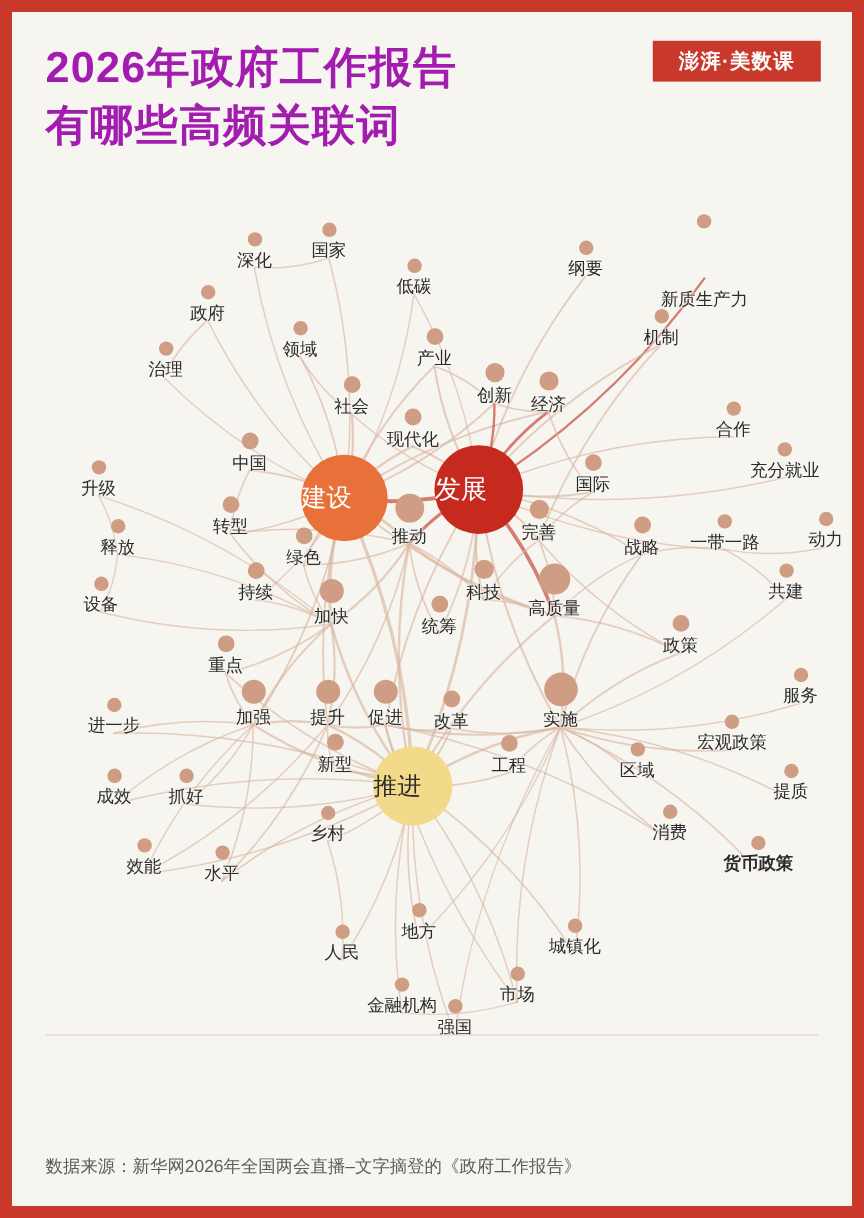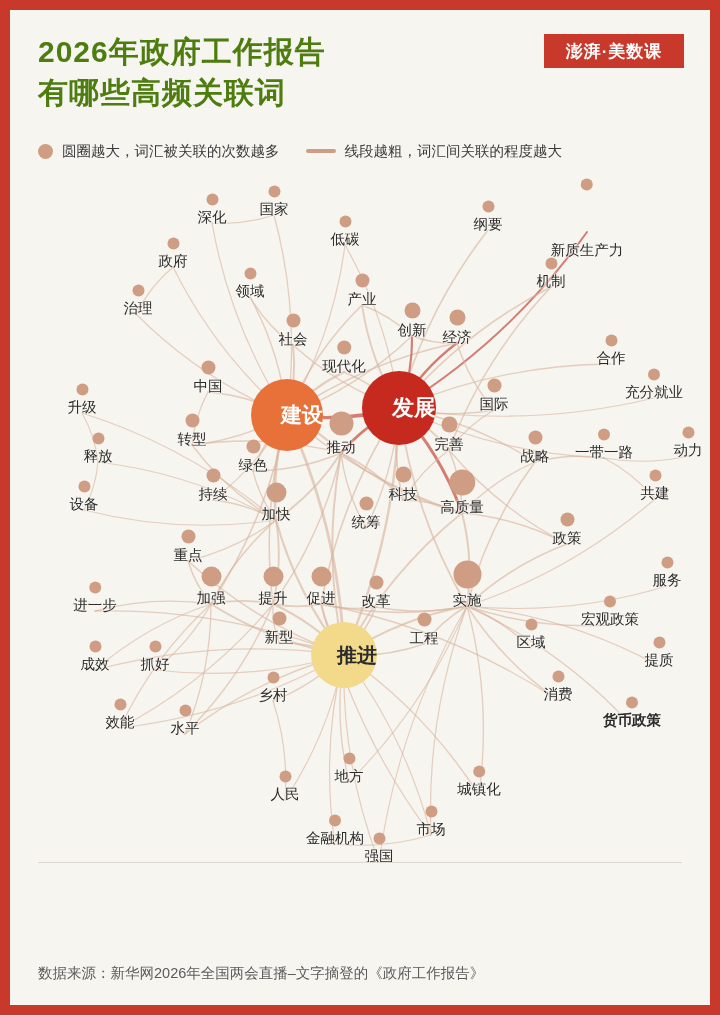--- a/index.html
+++ b/index.html
@@ -12,21 +12,21 @@
   .page{
     position:absolute;left:10px;top:10px;
     width:700px;height:995px;
     background:#f7f5f0;
     overflow:hidden;
   }
   
   .header{position:relative;height:120px;}
   .title{
     position:absolute;left:28px;top:22px;
-    font-size:30px;font-weight:bold;color:#4d7c0f;
+    font-size:36px;font-weight:bold;color:#a21caf;
     line-height:1.35;letter-spacing:1px;
     white-space:pre-line;
   }
   .logo{
     position:absolute;right:26px;top:24px;
     width:140px;height:34px;background:#c8392b;
     display:flex;align-items:center;justify-content:center;
   }
   .logo-text{
     color:#ffffff;font-size:17px;font-weight:bold;letter-spacing:1px;
@@ -54,22 +54,22 @@
     display:flex;flex-direction:column;align-items:center;
     pointer-events:auto;
   }
   .node .dot{border-radius:50%;}
   .node .lbl{
     margin-top:2px;font-size:14.5px;color:#2b2b2b;white-space:nowrap;
     text-shadow:0 0 3px #f7f5f0,0 0 3px #f7f5f0,0 0 2px #f7f5f0;
   }
   .hub{
     position:absolute;transform:translate(-50%,-50%);
-    border-radius:50%;display:flex;align-items:center;justify-content:flex-end;
-    font-weight:bold;
+    border-radius:50%;display:flex;align-items:center;justify-content:flex-start;
+    font-weight:normal;
   }
   
   .divider{
     position:absolute;left:28px;top:852px;width:644px;height:1px;background:#ddd8cf;
   }
   .note{
     position:absolute;left:28px;top:866px;width:646px;
     font-size:14.5px;line-height:1.95;color:#5b5b5b;text-align:justify;
   }
   .source{
@@ -83,26 +83,20 @@
 <div class="page">
 
   <div class="header">
     <div class="title">2026年政府工作报告
 有哪些高频关联词</div>
     <div class="logo">
       <span class="logo-text">澎湃·美数课</span>
     </div>
   </div>
 
-  <div class="legend">
-    <span class="legend-dot"></span>
-    <span class="legend-label">圆圈越大，词汇被关联的次数越多</span>
-    <span class="legend-line"></span>
-    <span class="legend-label">线段越粗，词汇间关联的程度越大</span>
-  </div>
 
   <div class="graph" id="graph">
     <svg id="edges" width="700" height="690">
         <path d="M 277 245 Q 220.3 156.5 202 53" fill="none" stroke="#d8b49e" stroke-width="1.2" stroke-opacity="0.62" stroke-linecap="round"></path>
         <path d="M 277 245 Q 290.5 143.7 264 45" fill="none" stroke="#d8b49e" stroke-width="1.3" stroke-opacity="0.62" stroke-linecap="round"></path>
         <path d="M 277 245 Q 205.2 182.4 163 97" fill="none" stroke="#d8b49e" stroke-width="1.2" stroke-opacity="0.62" stroke-linecap="round"></path>
         <path d="M 277 245 Q 270.3 182.3 240 127" fill="none" stroke="#d8b49e" stroke-width="1.4" stroke-opacity="0.62" stroke-linecap="round"></path>
         <path d="M 277 245 Q 191.4 209.6 126 144" fill="none" stroke="#d8b49e" stroke-width="1.1" stroke-opacity="0.62" stroke-linecap="round"></path>
         <path d="M 277 245 Q 287 210.6 283 175" fill="none" stroke="#d8b49e" stroke-width="2" stroke-opacity="0.62" stroke-linecap="round"></path>
         <path d="M 277 245 Q 301.2 217.8 334 202" fill="none" stroke="#d8b49e" stroke-width="2.2" stroke-opacity="0.62" stroke-linecap="round"></path>

